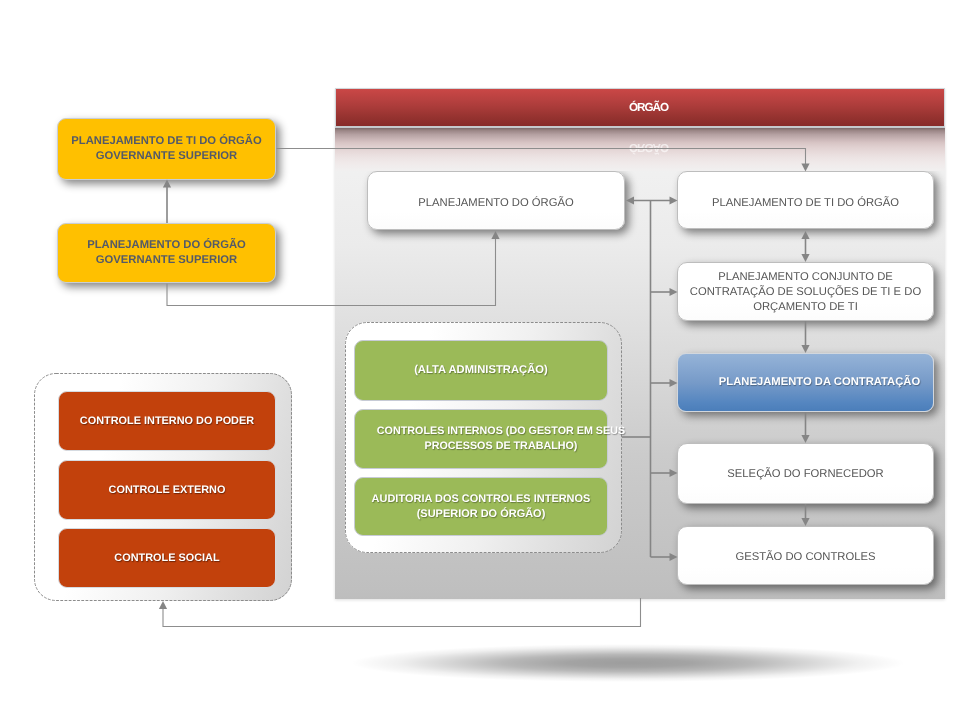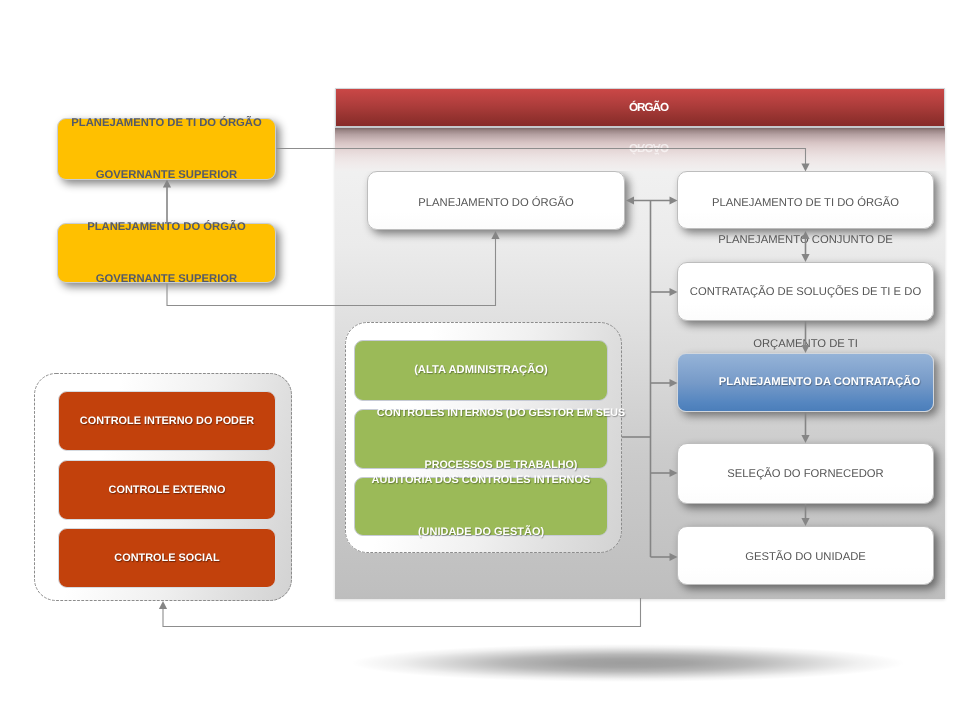--- a/index.html
+++ b/index.html
@@ -5,21 +5,21 @@
   html,body{margin:0;padding:0;background:#ffffff;}
   body{width:960px;height:720px;overflow:hidden;
        font-family:"Liberation Sans",sans-serif;
        -webkit-font-smoothing:antialiased;text-rendering:geometricPrecision;}
   #stage{position:relative;width:960px;height:720px;background:#fff;}
   .node, #organBannerTxt, #organReflTxt{will-change:transform;}
 
   .abs{position:absolute;box-sizing:border-box;}
 
   .node{position:absolute;box-sizing:border-box;display:flex;flex-direction:column;
-        align-items:center;justify-content:center;text-align:center;gap:37px;}
+        align-items:center;justify-content:center;text-align:center;}
   .node .t{display:block;line-height:14.8px;white-space:nowrap;position:relative;top:0px;}
   .node.whitebox .t{top:3px;}
   .node.bluebox .t{top:-0.5px;padding-left:28px;}
   .node.gap .t{line-height:25px;}
 
   
   #organWrap{position:absolute;left:335px;top:88px;width:610px;height:511px;}
   #organBanner{position:absolute;left:0;top:0;width:610px;height:40px;box-sizing:border-box;
       background:linear-gradient(to bottom,#ca4847 0%,#c74645 5%,#b84140 28%,#a93b39 50%,#963330 75%,#872b29 100%);
       border:1px solid #d1d6da;border-bottom:2px solid #c5cacd;
@@ -139,39 +139,39 @@
   </div>
   <div class="node greenbox gap" style="left:354px;top:340px;width:254px;height:61px;">
     <span class="t gap">(ALTA ADMINISTRAÇÃO)</span>
   </div>
   <div class="node greenbox" style="left:354px;top:409px;width:254px;height:60px;font-size:10.75px;line-height:14.1px;padding-left:40px;">
     <span class="t">CONTROLES INTERNOS  (DO GESTOR  EM SEUS</span>
     <span class="t">PROCESSOS  DE TRABALHO)</span>
   </div>
   <div class="node greenbox" style="left:354px;top:477px;width:254px;height:59px;font-size:10.98px;line-height:14.1px;">
     <span class="t">AUDITORIA  DOS CONTROLES INTERNOS</span>
-    <span class="t">(UNIDADE  DO GESTÃO)</span>
+    <span class="t">(SUPERIOR  DO ÓRGÃO)</span>
   </div>
 
   <div class="node whitebox" style="left:677px;top:171px;width:257px;height:58px;">
     <span class="t">PLANEJAMENTO  DE TI DO ÓRGÃO</span>
   </div>
   <div class="node whitebox" style="left:677px;top:262px;width:257px;height:59px;">
     <span class="t" style="top: 1px;">PLANEJAMENTO  CONJUNTO DE</span>
     <span class="t" style="top: 1px;">CONTRATAÇÃO  DE SOLUÇÕES  DE TI E DO</span>
     <span class="t" style="top: 1px;">ORÇAMENTO  DE TI</span>
   </div>
   <div class="node bluebox" style="left:677px;top:353px;width:257px;height:59px;">
     <span class="t">PLANEJAMENTO  DA CONTRATAÇÃO</span>
   </div>
   <div class="node whitebox" style="left:677px;top:443px;width:257px;height:61px;text-align:right;">
     <span class="t" style="top: 1px;">SELEÇÃO DO FORNECEDOR</span>
   </div>
   <div class="node whitebox" style="left:677px;top:526px;width:257px;height:59px;">
-    <span class="t" style="top: 1.5px;">GESTÃO  DO UNIDADE</span>
+    <span class="t" style="top: 1.5px;">GESTÃO  DO CONTROLES</span>
   </div>
 
   <svg class="conn" viewBox="0 0 960 720">
     <g>
 
       <path class="ln" d="M633 200.5 H670"></path>
       <polygon class="ahead" points="626,200.5 634,196.4 634,204.6"></polygon>
       <polygon class="ahead" points="677.5,200.5 669.5,196.4 669.5,204.6"></polygon>
 
       <path class="ln" d="M650.5 200.5 V557"></path>

